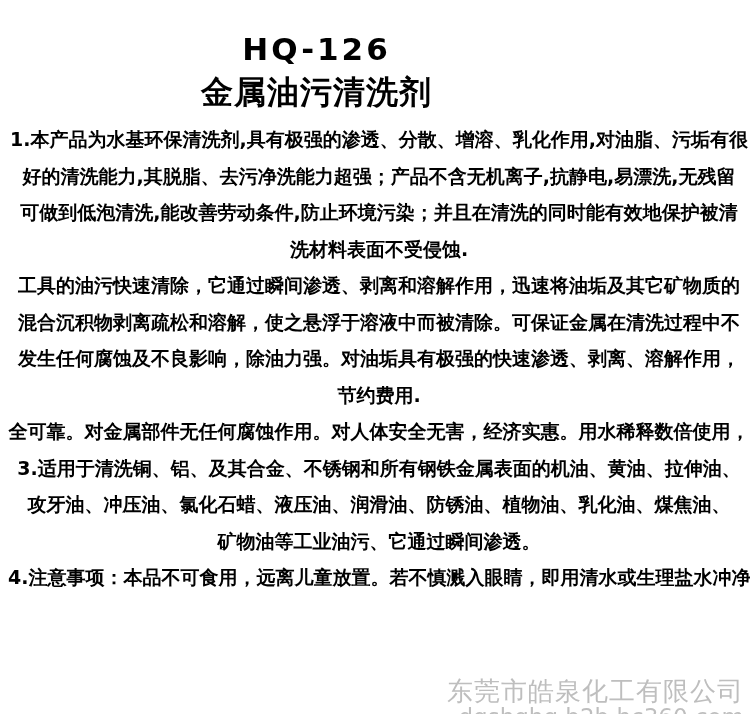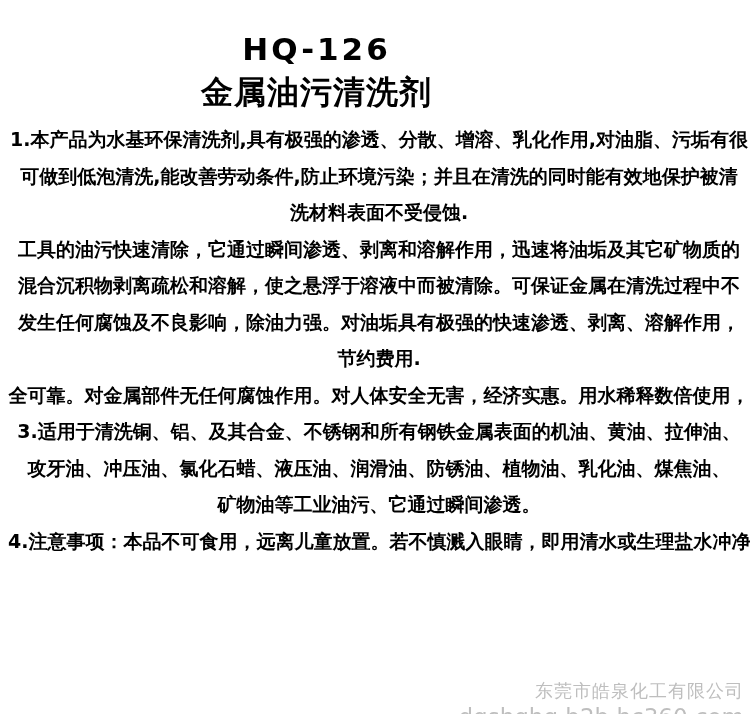--- a/index.html
+++ b/index.html
@@ -59,21 +59,21 @@
   }
   .watermark {
     position: absolute;
     right: 6px;
     bottom: 2px;
     text-align: right;
     font-weight: normal;
     color: #bebebe;
   }
   .wm-company {
-    font-size: 18px;
+    font-size: 26px;
     line-height: 28px;
     letter-spacing: 1px;
     white-space: nowrap;
   }
   .wm-url {
     font-size: 23px;
     line-height: 25px;
     white-space: nowrap;
   }
 </style>
@@ -82,20 +82,21 @@
 
 <div class="doc">
 
   <div class="header">
     <div class="title">HQ-126</div>
     <div class="subtitle">金属油污清洗剂</div>
   </div>
 
   <div class="body-text">
     <div class="text-line">1.本产品为水基环保清洗剂,具有极强的渗透、分散、增溶、乳化作用,对油脂、污垢有很</div>
+    <div class="text-line">好的清洗能力,其脱脂、去污净洗能力超强；产品不含无机离子,抗静电,易漂洗,无残留</div>
     <div class="text-line">可做到低泡清洗,能改善劳动条件,防止环境污染；并且在清洗的同时能有效地保护被清</div>
     <div class="text-line">洗材料表面不受侵蚀.</div>
     <div class="text-line">工具的油污快速清除，它通过瞬间渗透、剥离和溶解作用，迅速将油垢及其它矿物质的</div>
     <div class="text-line">混合沉积物剥离疏松和溶解，使之悬浮于溶液中而被清除。可保证金属在清洗过程中不</div>
     <div class="text-line">发生任何腐蚀及不良影响，除油力强。对油垢具有极强的快速渗透、剥离、溶解作用，</div>
     <div class="text-line">节约费用.</div>
     <div class="text-line">全可靠。对金属部件无任何腐蚀作用。对人体安全无害，经济实惠。用水稀释数倍使用，</div>
     <div class="text-line">3.适用于清洗铜、铝、及其合金、不锈钢和所有钢铁金属表面的机油、黄油、拉伸油、</div>
     <div class="text-line">攻牙油、冲压油、氯化石蜡、液压油、润滑油、防锈油、植物油、乳化油、煤焦油、</div>
     <div class="text-line">矿物油等工业油污、它通过瞬间渗透。</div>

